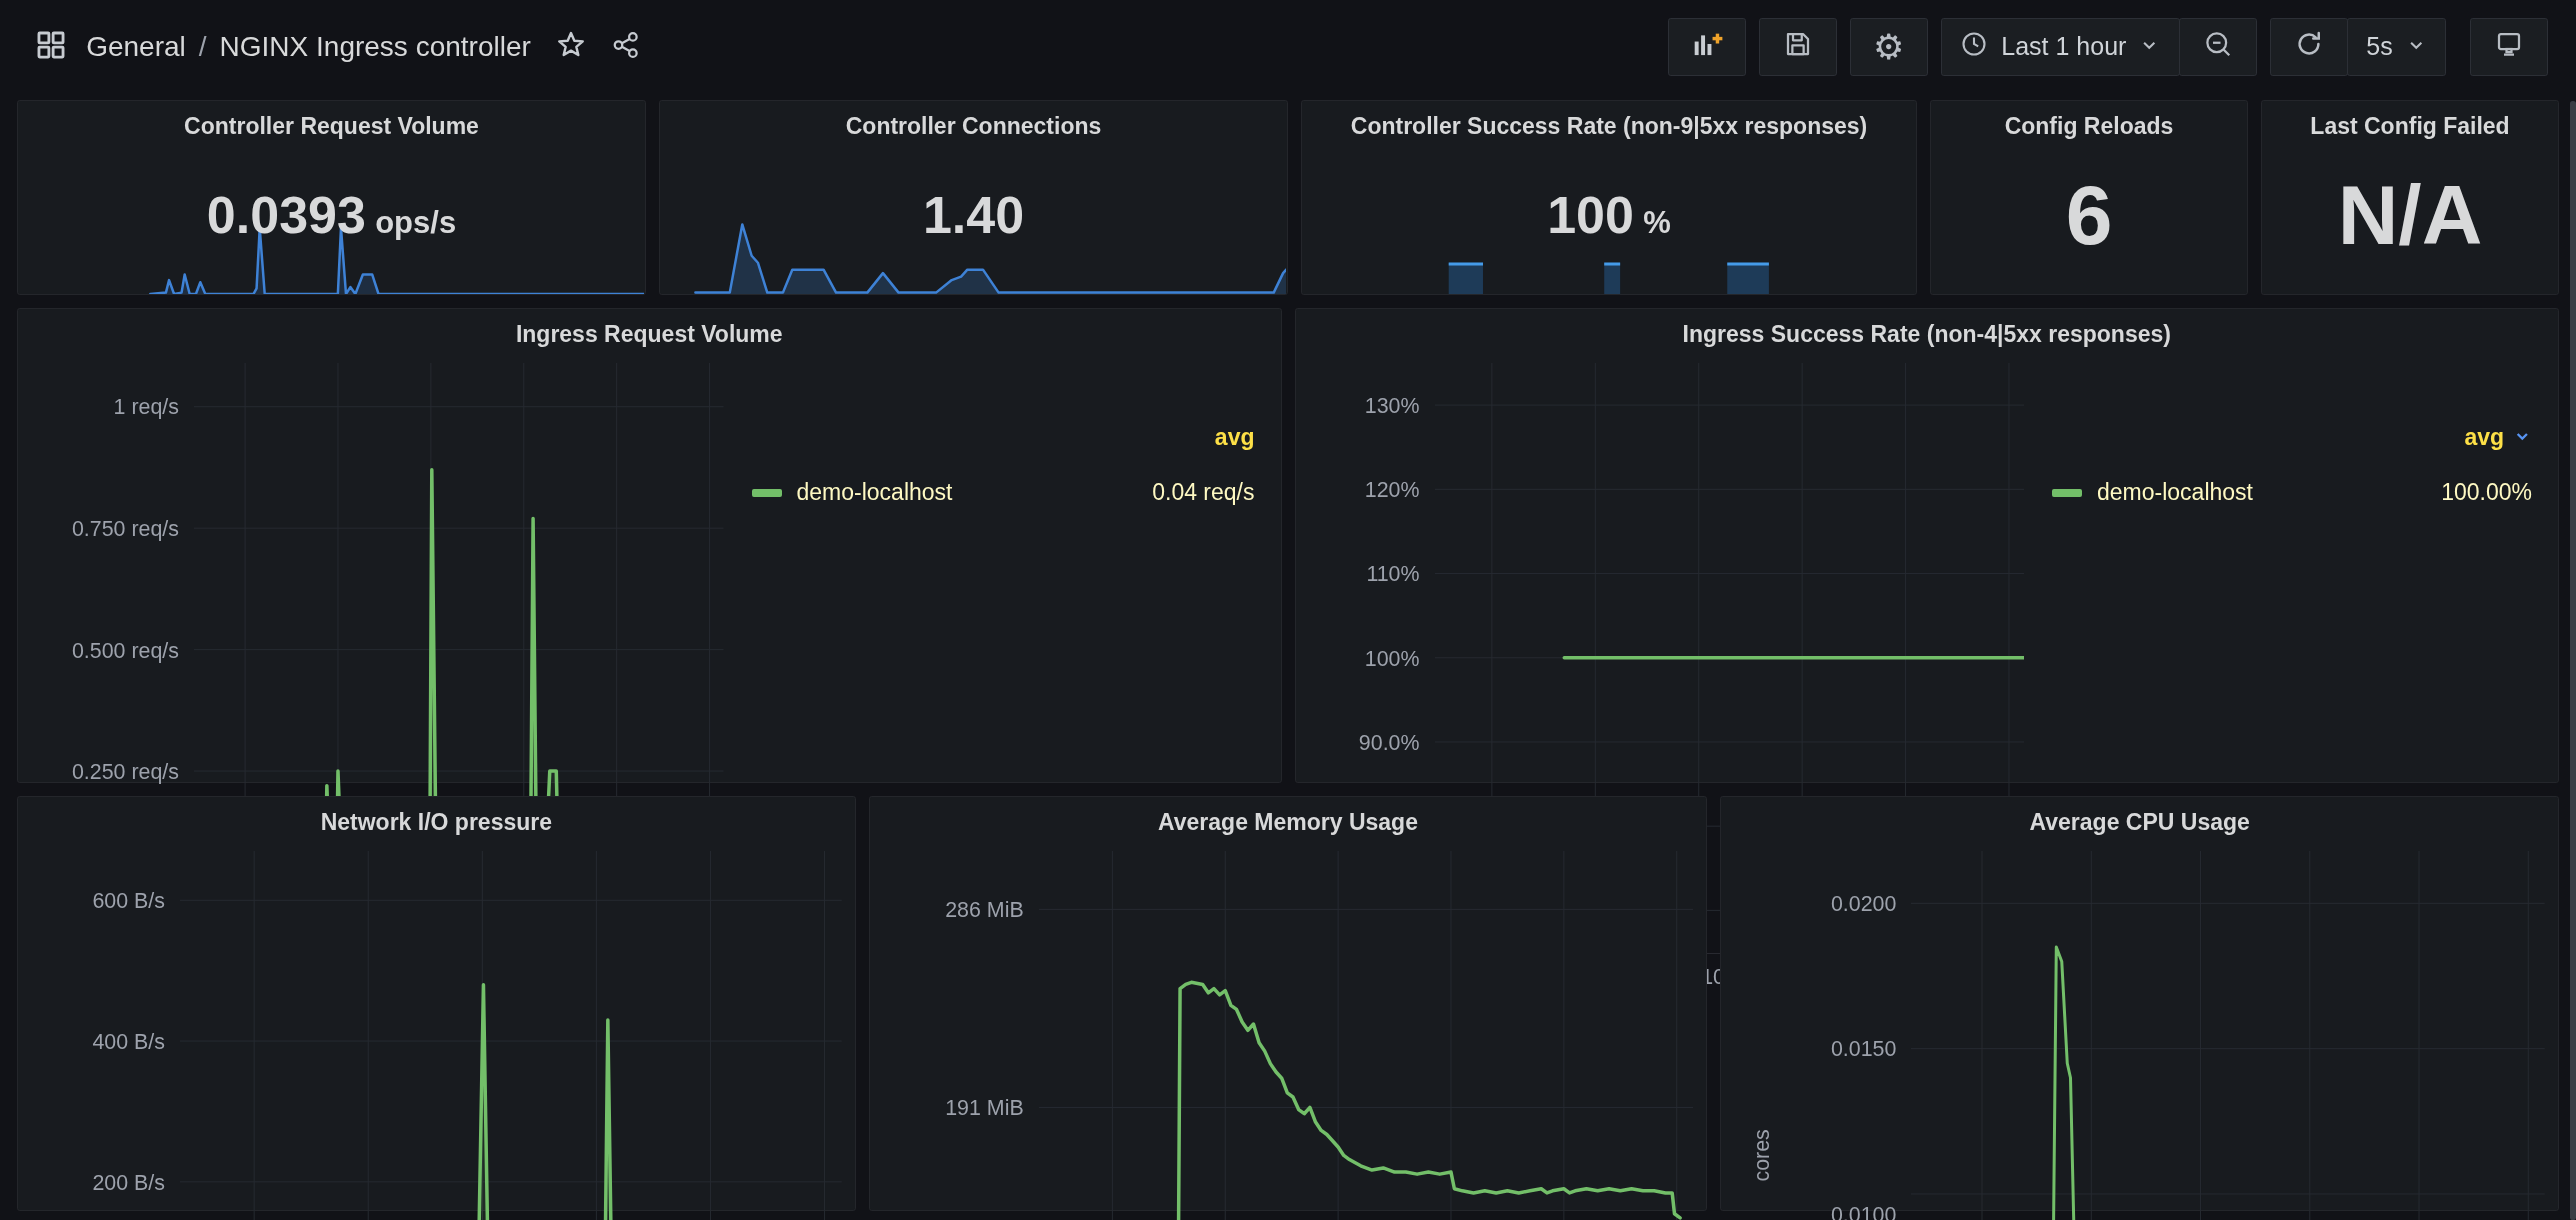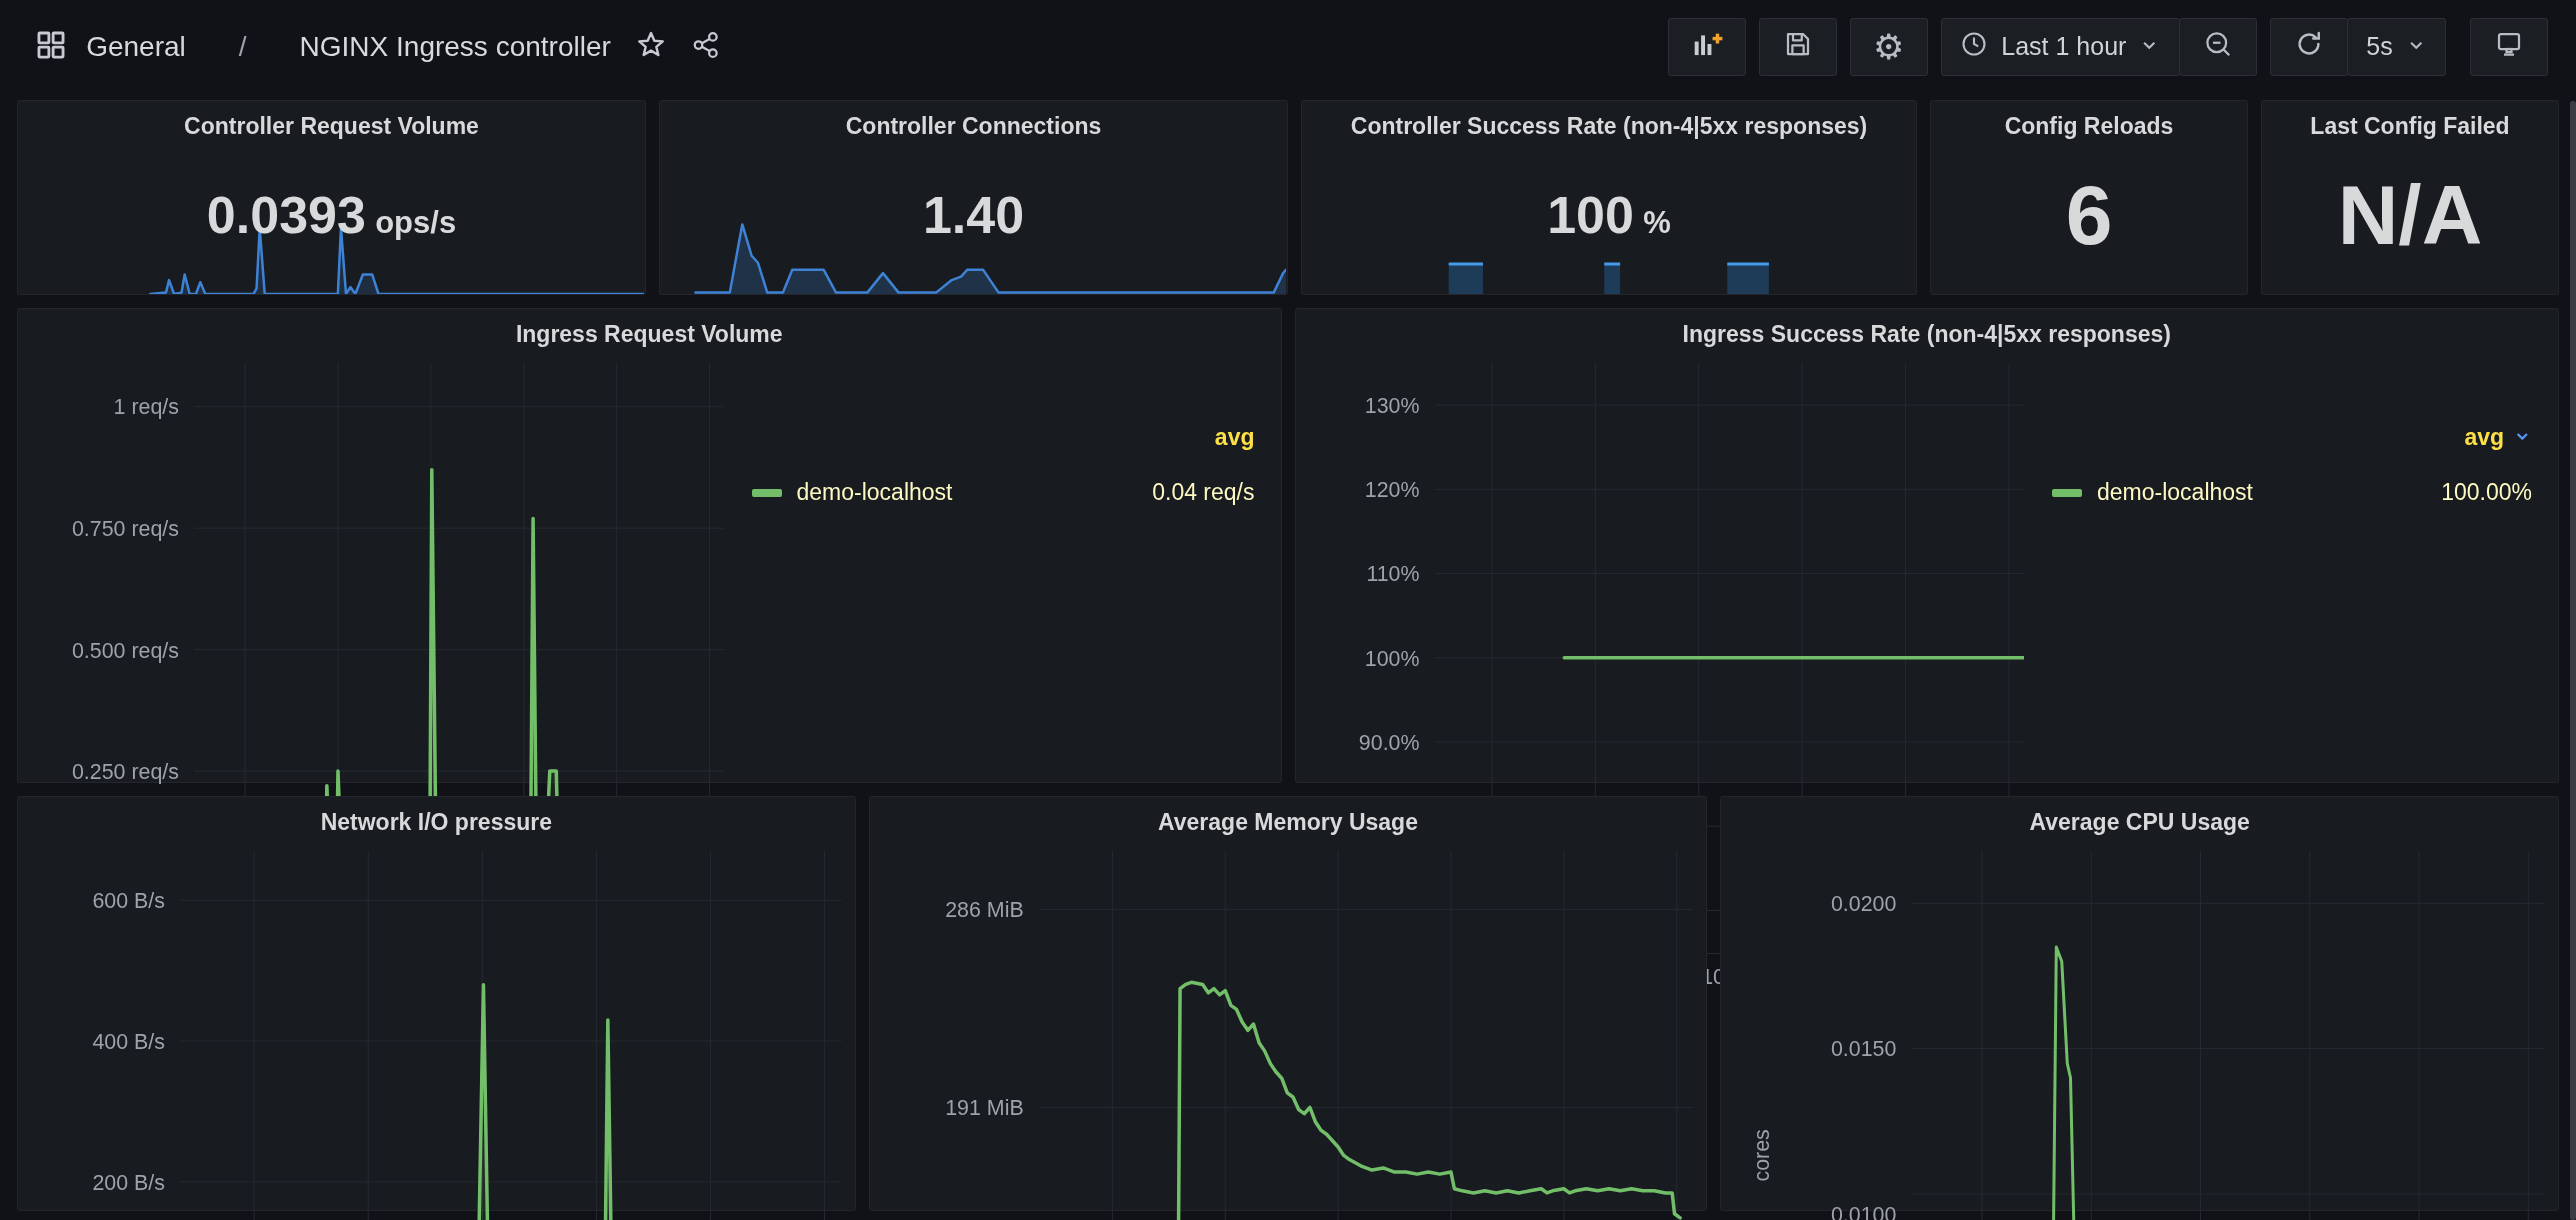--- a/index.html
+++ b/index.html
@@ -2,21 +2,21 @@
 <html style="font-size:15px"><head>
 <meta charset="utf-8">
 <style>
   * { box-sizing: border-box; margin: 0; padding: 0; }
   html,body { width:2576px; height:1221px; background:#111217; overflow:hidden;
     font-family:"Liberation Sans", sans-serif; color:#D8D9DA; }
 
   
   .nav { height:93px; display:flex; align-items:center; padding:0 28px; background:#111217; }
   .icon-btn { background:none; border:none; cursor:pointer; display:flex; align-items:center; justify-content:center; padding:5.6px; }
-  .crumb { display:flex; align-items:center; margin-left:13px; font-size:28px; color:#D8D9DA;gap:40px; }
+  .crumb { display:flex; align-items:center; margin-left:13px; font-size:28px; color:#D8D9DA; }
   .crumb-sep { margin:0 13px; color:#9DA2AC; }
   .crumb span { cursor:pointer; }
   .nav .spacer { flex:1; }
   .toolbar { display:flex; align-items:center; gap:13px; }
   .tb-btn { height:58px; min-width:78px; padding:0 18.6px; background:#1B1E22; border:0.9px solid #2C2F36;
     border-radius:2.8px; display:flex; align-items:center; justify-content:center; gap:13px;
     color:#D0D4D9; font-size:25px; font-family:inherit; cursor:pointer; }
   .tb-group { display:flex; }
   .tb-group .tb-btn + .tb-btn { margin-left:-0.9px; }
   .kiosk { margin-left:11.2px; }
@@ -205,21 +205,21 @@
         <span class="big">1.40</span>
       </div>
       <div class="spark">
         <svg class="plot-svg" viewBox="0 0 100 100" preserveAspectRatio="none">
             <polygon points="5.50,100.00 5.50,98.10 11.00,98.10 13.00,4.76 14.50,47.62 15.50,57.14 17.00,98.10 19.50,98.10 21.00,66.67 26.00,66.67 28.00,98.10 33.00,98.10 35.50,71.43 38.00,98.10 44.00,98.10 46.50,80.95 48.00,76.19 49.00,66.67 51.50,66.67 54.00,98.10 60.00,98.10 98.00,98.10 99.50,71.43 100.00,66.67 100.00,100.00" fill="rgba(62,130,214,0.22)"></polygon>
             <polyline points="5.50,98.10 11.00,98.10 13.00,4.76 14.50,47.62 15.50,57.14 17.00,98.10 19.50,98.10 21.00,66.67 26.00,66.67 28.00,98.10 33.00,98.10 35.50,71.43 38.00,98.10 44.00,98.10 46.50,80.95 48.00,76.19 49.00,66.67 51.50,66.67 54.00,98.10 60.00,98.10 98.00,98.10 99.50,71.43 100.00,66.67" fill="none" stroke="#3E82D6" stroke-width="2.5" stroke-linejoin="round" stroke-linecap="round" vector-effect="non-scaling-stroke"></polyline>
           </svg>
       </div>
     </div>
     <div class="panel r1" style="flex:0 0 616px">
-      <div class="ptitle">Controller Success Rate (non-4|5xx responses)</div>
+      <div class="ptitle">Controller Success Rate (non-9|5xx responses)</div>
       <div class="statval">
         <span class="big">100</span><span class="unit">%</span>
       </div>
       <div class="spark bars">
         <svg class="plot-svg" viewBox="0 0 100 100" preserveAspectRatio="none">
             <rect x="23.8" y="15" width="5.6" height="85" fill="#1E3B58"></rect>
             <rect x="23.8" y="15" width="5.6" height="8" fill="#459BE8"></rect>
             <rect x="49.2" y="15" width="2.6" height="85" fill="#1E3B58"></rect>
             <rect x="49.2" y="15" width="2.6" height="8" fill="#459BE8"></rect>
             <rect x="69.3" y="15" width="6.8" height="85" fill="#1E3B58"></rect>

